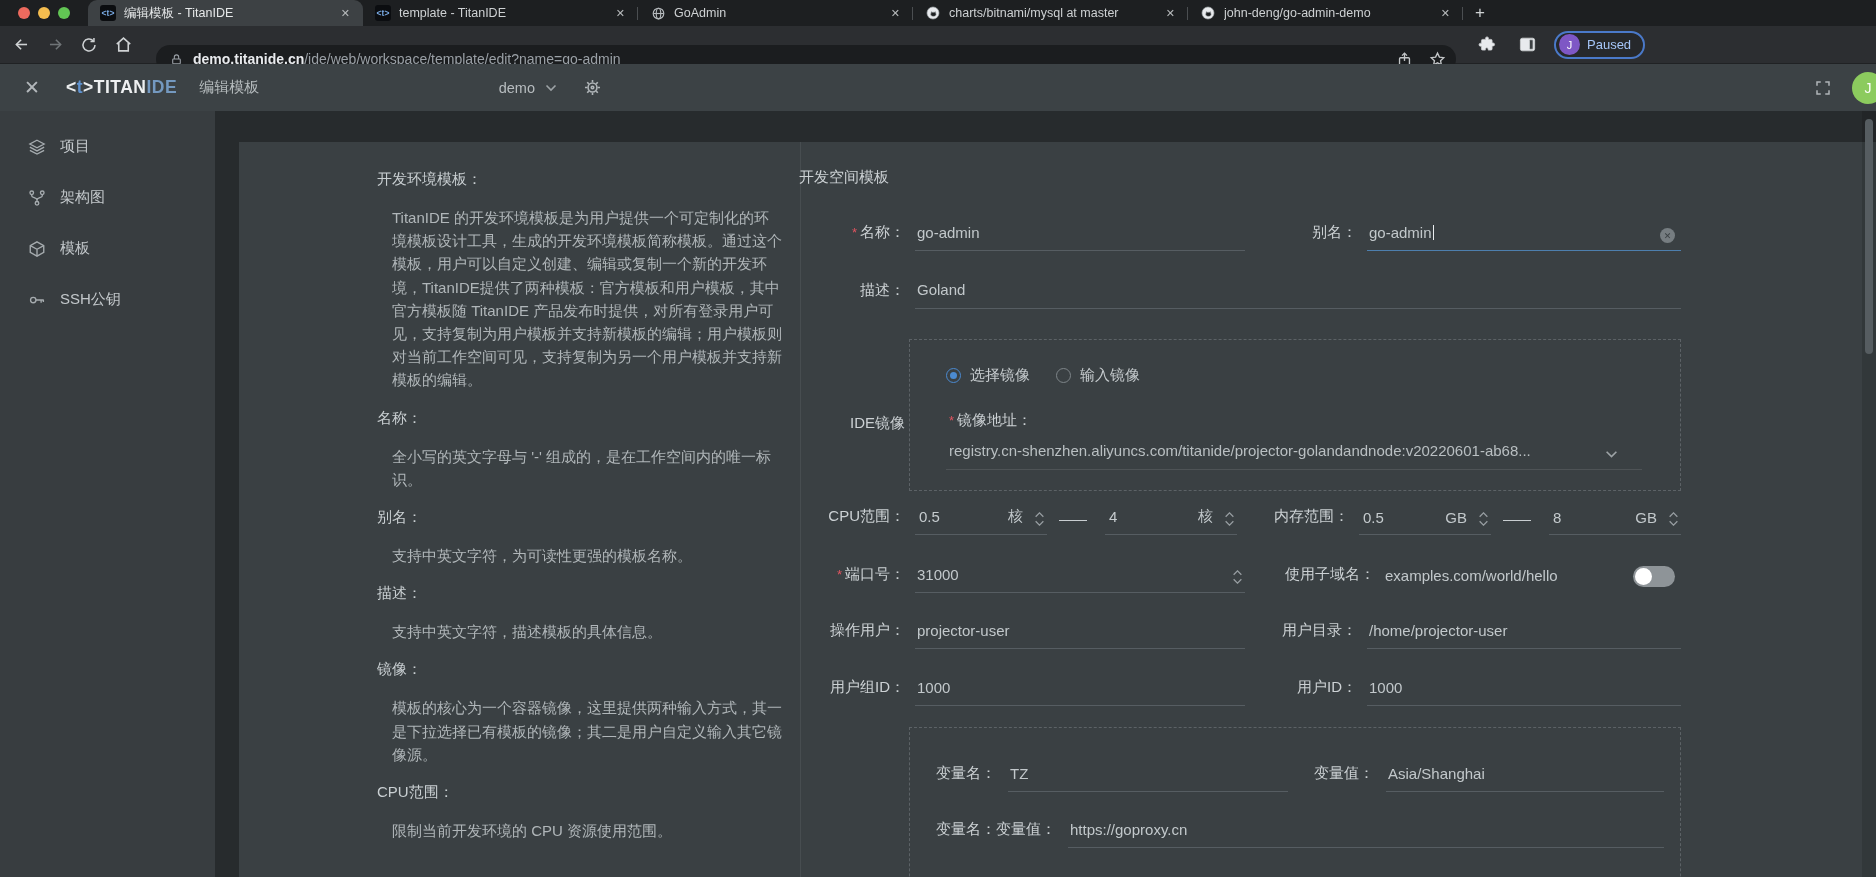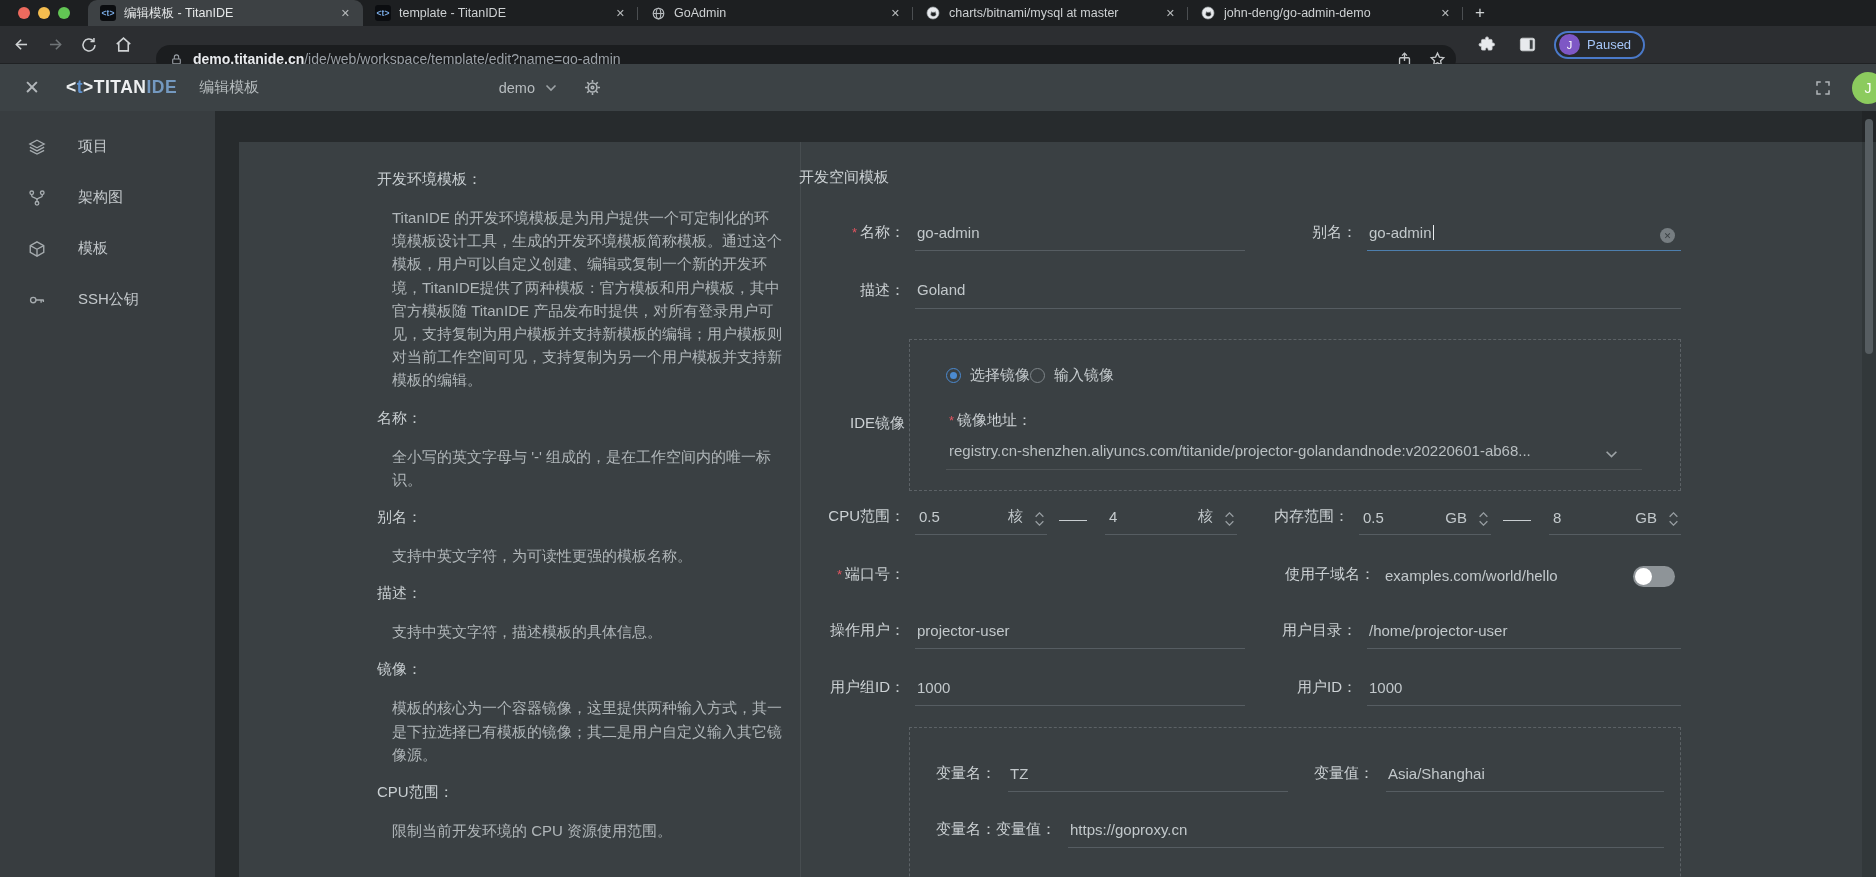--- a/index.html
+++ b/index.html
@@ -44,21 +44,21 @@
   .hspacer { flex:1; }
   .wsname { color:#b7bcbf; font-size:14.5px; display:flex; align-items:center; gap:10px; margin-right:26px; }
   .gear { margin-right:14px; }
   .hspacer2 { flex:5; }
   .fullscr { margin-right:20px; }
   .gavatar { width:32px; height:32px; border-radius:50%; background:#8ccb5e; color:#fff; font-size:14px; display:flex; align-items:center; justify-content:center; margin-right:-8px; flex-shrink:0; }
 
   
   .appbody { position:absolute; left:0; top:111px; width:100%; height:766px; }
   .sidebar { position:absolute; left:0; top:0; width:215px; height:100%; background:#383d40; padding-top:10px; }
-  .sideitem { height:51px; display:flex; align-items:center; padding-left:28px; gap:32px; color:#c3c8cb; font-size:15px; }
+  .sideitem { height:51px; display:flex; align-items:center; padding-left:28px; gap:14px; color:#c3c8cb; font-size:15px; }
   .sideitem svg { stroke:#a6acaf; }
   .main { position:absolute; left:215px; top:0; right:0; height:100%; background:#272b2d; }
   .card { position:absolute; left:24px; top:31px; right:0; bottom:0; background:#3a4043; overflow:hidden; }
   .vdivider { position:absolute; left:561px; top:0; bottom:0; width:1px; background:rgba(255,255,255,0.07); }
   .scrollbar { position:absolute; right:0; top:0; bottom:0; width:14px; background:rgba(0,0,0,0.12); }
   .scrollthumb { position:absolute; left:3px; top:8px; width:8px; height:235px; border-radius:4px; background:#565d61; }
 
   
   .help { position:absolute; left:138px; top:4px; width:405px; padding-top:24px; }
   .help h3 { color:#c9cfd2; font-size:15px; font-weight:normal; margin-bottom:17px; }
@@ -76,21 +76,21 @@
   .finput { flex:1; margin-left:10px; border-bottom:1px solid #565d62; padding:0 0 9px 2px; color:#c2c8cb; position:relative; white-space:nowrap; }
   .finput.focus { border-bottom-color:#4d7fae; }
   .cursorbar { display:inline-block; width:1.5px; height:15px; background:#e9edef; margin-left:1px; vertical-align:-2px; }
   .clear-x { position:absolute; right:6px; bottom:7px; width:15px; height:15px; border-radius:50%; background:#767d81; color:#3a4043; font-size:9px; display:flex; align-items:center; justify-content:center; }
   .stepper { position:absolute; right:2px; bottom:8px; display:flex; flex-direction:column; gap:2px; }
   .stepper svg { stroke:#979da1; display:block; }
 
   .idesec { display:flex; margin-bottom:0; }
   .ide-label { width:106px; text-align:right; color:#ccd1d4; flex-shrink:0; align-self:center; }
   .idebox { margin-left:4px; flex:1; border:1px dashed #5c6266; padding:26px 0 20px 36px; margin-bottom:16px; }
-  .radios { display:flex; align-items:center; margin-bottom:26px; }
+  .radios { display:flex; gap:26px; align-items:center; margin-bottom:26px; }
   .radio { display:flex; align-items:center; gap:9px; color:#c6cbce; }
   .rdot { width:15px; height:15px; border-radius:50%; border:1.5px solid #7e8589; position:relative; }
   .rdot.on { border-color:#4b8ad0; }
   .rdot.on::after { content:""; position:absolute; left:3px; top:3px; width:7px; height:7px; border-radius:50%; background:#4b8ad0; }
   .addr-label { color:#ccd1d4; margin:0 0 12px 3px; }
   .selrow { display:flex; align-items:flex-end; color:#b9bfc2; padding:0 24px 10px 3px; margin-right:38px; border-bottom:1px solid rgba(255,255,255,0.10); }
   .selrow .urltext { flex:1; white-space:nowrap; overflow:hidden; }
 
   .rangegrp { display:flex; align-items:center; justify-content:space-between; border-bottom:1px solid #565d62; padding:0 2px 8px 4px; width:132px; position:relative; margin-left:10px; }
   .rangegrp .unit { color:#c2c8cb; margin-right:22px; }
@@ -413,20 +413,30 @@
                       <path d="M1.5 1.5 6 6l4.5-4.5"></path>
                     </svg>
                   </span>
               </span>
             </div>
           </div>
 
           <div class="frow" style="margin-bottom:28px">
             <div class="cell-l">
               <span class="flabel req">端口号：</span>
+              <span class="finput"><span>31000</span>
+                <span class="stepper">
+                    <svg width="11" height="6" viewBox="0 0 12 7" fill="none" stroke-width="1.5">
+                      <path d="M1.5 5.5 6 1l4.5 4.5"></path>
+                    </svg>
+                    <svg width="11" height="6" viewBox="0 0 12 7" fill="none" stroke-width="1.5">
+                      <path d="M1.5 1.5 6 6l4.5-4.5"></path>
+                    </svg>
+                  </span>
+              </span>
             </div>
             <div class="cell-r">
               <span class="flabel-r" style="width:106px">使用子域名：</span>
               <span class="subdom">
                 <span class="val">examples.com/world/hello</span>
                 <span class="toggle">
                     <span class="knob"></span>
                   </span>
               </span>
             </div>

